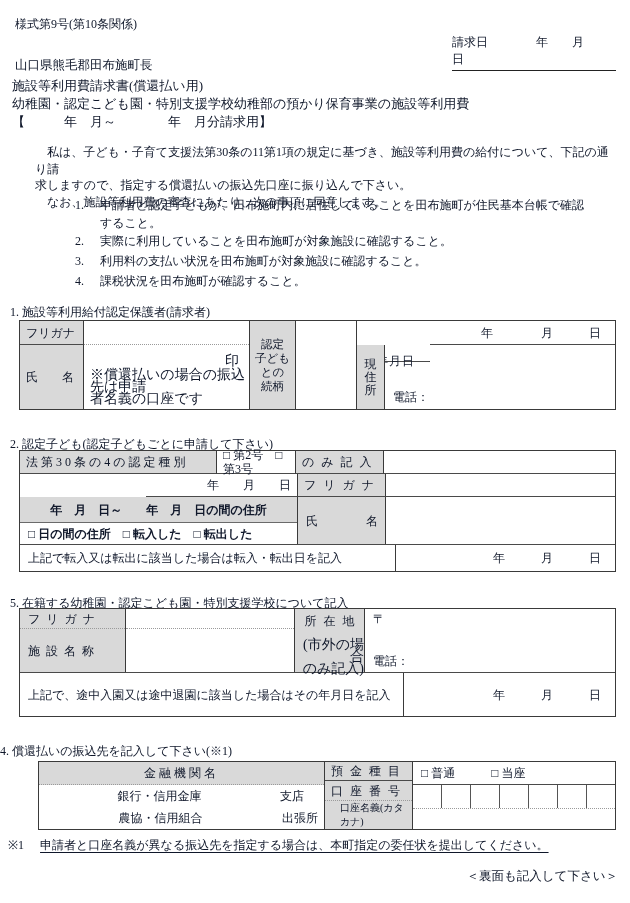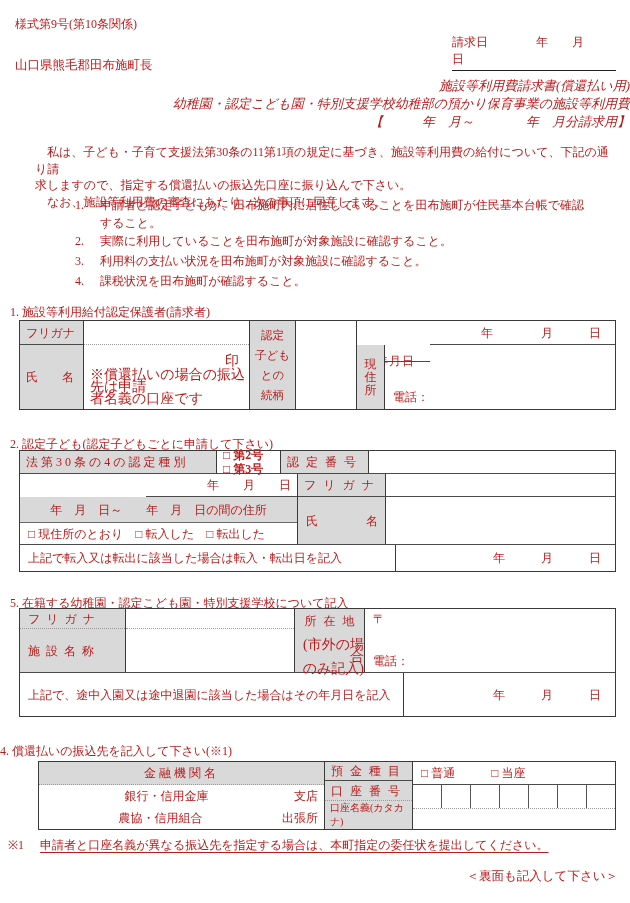--- a/index.html
+++ b/index.html
@@ -1,23 +1,23 @@
 <!DOCTYPE html>
 <html><head>
 <meta charset="utf-8">
 <style>
   html,body{margin:0;padding:0;background:#e8e8e8;}
   #page{
     position:relative;width:630px;height:903px;background:#ffffff;
     font-family:"Liberation Serif","DejaVu Serif",serif;
-    color:#b91c1c;overflow:hidden;
+    color:#0f172a;overflow:hidden;
   }
   .abs{position:absolute;}
   .pre{white-space:pre-line;}
-  .center{left:0;right:0;text-align:right;font-style:italic;}
+  .center{left:12px;right:0;text-align:left;}
   .fs10{font-size:14px;line-height:12px;}
   .fs12{font-size:12px;}
   .fs13{font-size:13px;}
   .tbl{position:absolute;border:1px solid #3a3a3a;box-sizing:border-box;display:flex;}
   .col{display:flex;flex-direction:column;box-sizing:border-box;}
   .row{display:flex;box-sizing:border-box;}
   .cell{box-sizing:border-box;display:flex;align-items:center;font-size:12px;line-height:14px;}
   .gray{background:#d9d9d9;}
   .brs{border-right:1px solid #3a3a3a;}
   .bls{border-left:1px solid #3a3a3a;}
@@ -77,21 +77,21 @@
       </div>
       <div class="row" style="flex:1;">
         <div class="cell gray brs pl6" style="width:64px;">氏　　名</div>
         <div class="cell" style="flex:1;position:relative;">
           <span class="abs" style="right:10px;top:9px;font-size:14px;">印</span>
           <span class="abs pre fs10" style="left:6px;bottom:4px;">※償還払いの場合の振込先は申請
 者名義の口座です</span>
         </div>
       </div>
     </div>
-    <div class="cell gray bls brs jc pre" style="width:47px;font-size:11.5px;line-height:20px;">認定
+    <div class="cell gray bls brs jc pre" style="width:47px;font-size:11.5px;line-height:14px;">認定
 子ども
 との
 続柄</div>
     <div class="cell" style="width:60px;"></div>
     <div class="col bls" style="flex:1;">
       <div class="row" style="height:24px;">
         <div class="cell gray brs bbs pl6 ls1" style="width:73px;">生年月日</div>
         <div class="cell bbs date" style="flex:1;">年　　　　月　　　日</div>
       </div>
       <div class="row" style="flex:1;">
@@ -103,34 +103,34 @@
         </div>
       </div>
     </div>
   </div>
 
   <div class="abs fs12" style="left:10px;top:436px;">2. 認定子ども(認定子どもごとに申請して下さい)</div>
 
   <div class="tbl col" style="left:19px;top:450px;width:597px;height:122px;">
     <div class="row" style="height:23px;">
       <div class="cell gray brs bbs pl6 ls3" style="width:197px;">法第30条の4の認定種別</div>
-      <div class="cell brs bbs pl6" style="width:64px;font-weight:bold;">□ 第2号　□ 第3号</div>
-      <div class="cell gray brs bbs pl6 ls7" style="width:88px;">認定番号</div>
+      <div class="cell brs bbs pl6" style="width:79px;">□ 第2号　□ 第3号</div>
+      <div class="cell gray brs bbs pl6 ls7" style="width:88px;">のみ記入</div>
       <div class="cell bbs" style="flex:1;"></div>
     </div>
     <div class="row" style="height:23px;">
       <div class="cell gray brs bbs pl6 ls1" style="width:126px;">生年月日</div>
       <div class="cell brs bbs date" style="flex:1;max-width:152px;min-width:152px;padding-right:6px;">年　　月　　日</div>
       <div class="cell gray brs bbs pl6 ls7" style="width:88px;">フリガナ</div>
       <div class="cell bbs" style="flex:1;"></div>
     </div>
     <div class="row bbs" style="height:48px;">
-      <div class="col brs" style="width:278px;">
+      <div class="col brs" style="width:278px;font-weight:bold;">
         <div class="cell gray jc" style="height:26px;border-bottom:1px solid #6a6a6a;justify-content:center;">年　月　日～　　年　月　日の間の住所</div>
-        <div class="cell pl8" style="flex:1;">□ 現住所のとおり　□ 転入した　□ 転出した</div>
+        <div class="cell pl8" style="flex:1;">□ 日の間の住所　□ 転入した　□ 転出した</div>
       </div>
       <div class="cell gray brs pl8" style="width:88px;">氏　　　　名</div>
       <div class="cell" style="flex:1;"></div>
     </div>
     <div class="row" style="flex:1;">
       <div class="cell brs pl8" style="width:376px;">上記で転入又は転出に該当した場合は転入・転出日を記入</div>
       <div class="cell date" style="flex:1;">年　　　月　　　日</div>
     </div>
   </div>
 
@@ -163,32 +163,32 @@
   </div>
 
   <div class="abs fs12" style="left:0;top:743px;">4. 償還払いの振込先を記入して下さい(※1)</div>
 
   <div class="tbl" style="left:38px;top:761px;width:578px;height:69px;">
     <div class="col brs" style="width:292px;">
       <div class="cell gray bbd ls3" style="height:23px;justify-content:center;">金融機関名</div>
       <div class="col" style="flex:1;justify-content:space-around;">
         <div class="row" style="align-items:center;">
           <span class="fs12" style="flex:1;text-align:center;">銀行・信用金庫</span>
-          <span class="fs12" style="padding-right:6px;">支店</span>
+          <span class="fs12" style="padding-right:20px;">支店</span>
         </div>
         <div class="row" style="align-items:center;">
           <span class="fs12" style="flex:1;text-align:center;">農協・信用組合</span>
           <span class="fs12" style="padding-right:6px;">出張所</span>
         </div>
       </div>
     </div>
     <div class="col brs" style="width:90px;">
       <div class="cell gray bbs pl6 ls7" style="height:23px;">預金種目</div>
       <div class="cell gray bbd pl6 ls7" style="height:24px;">口座番号</div>
-      <div class="cell gray" style="flex:1;font-size:10px;padding-left:5px;">口座名義(カタカナ)</div>
+      <div class="cell gray" style="flex:1;font-size:10px;padding-left:15px;">口座名義(カタカナ)</div>
     </div>
     <div class="col" style="flex:1;">
       <div class="cell bbs pl8" style="height:23px;">□ 普通　　　□ 当座</div>
       <div class="row bbd" style="height:24px;">
         <div class="digit"></div>
         <div class="digit"></div>
         <div class="digit"></div>
         <div class="digit"></div>
         <div class="digit"></div>
         <div class="digit"></div>

